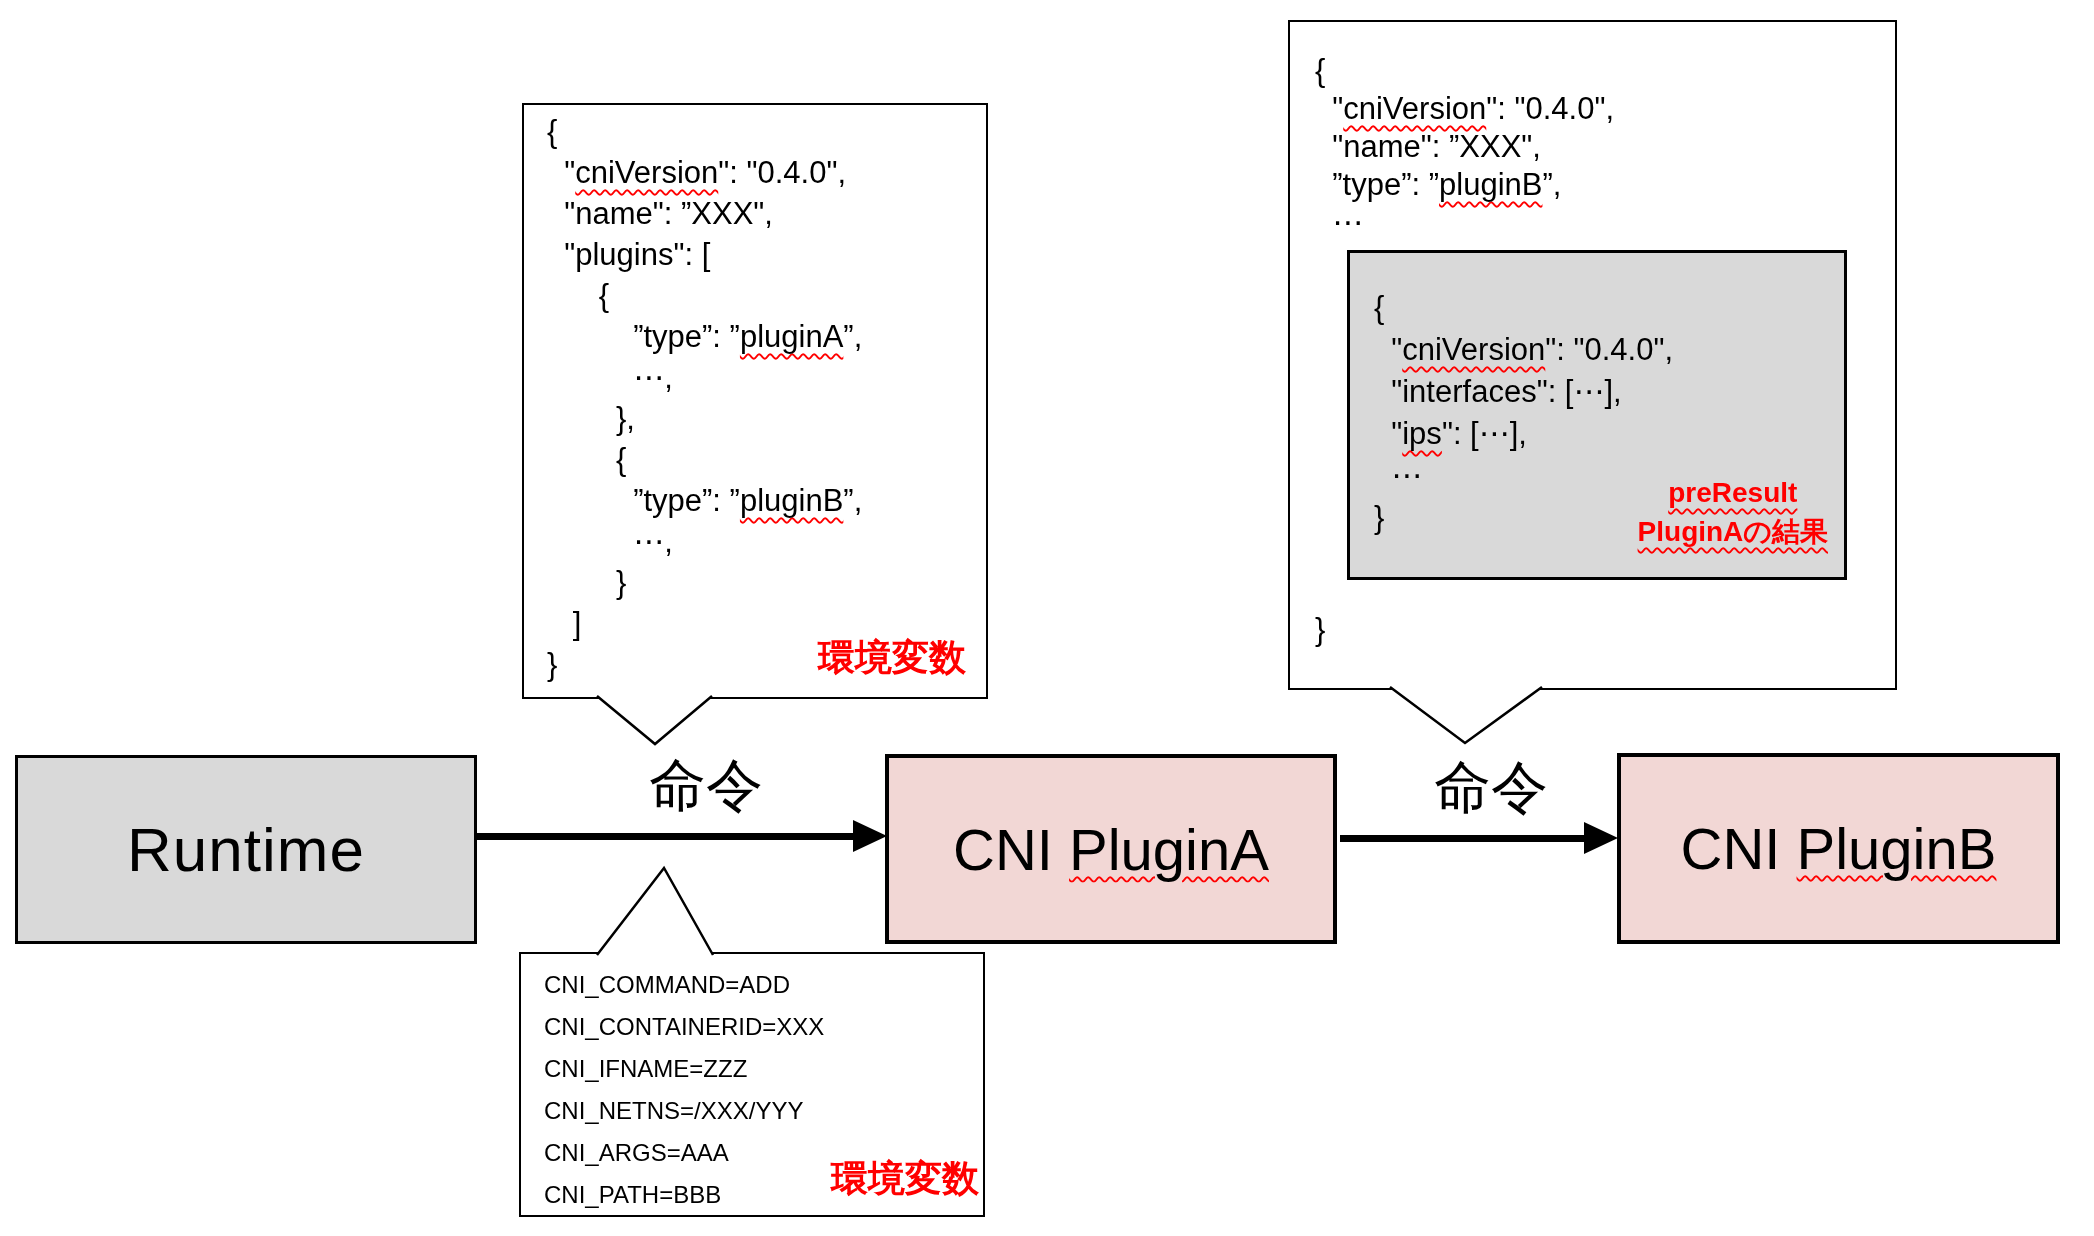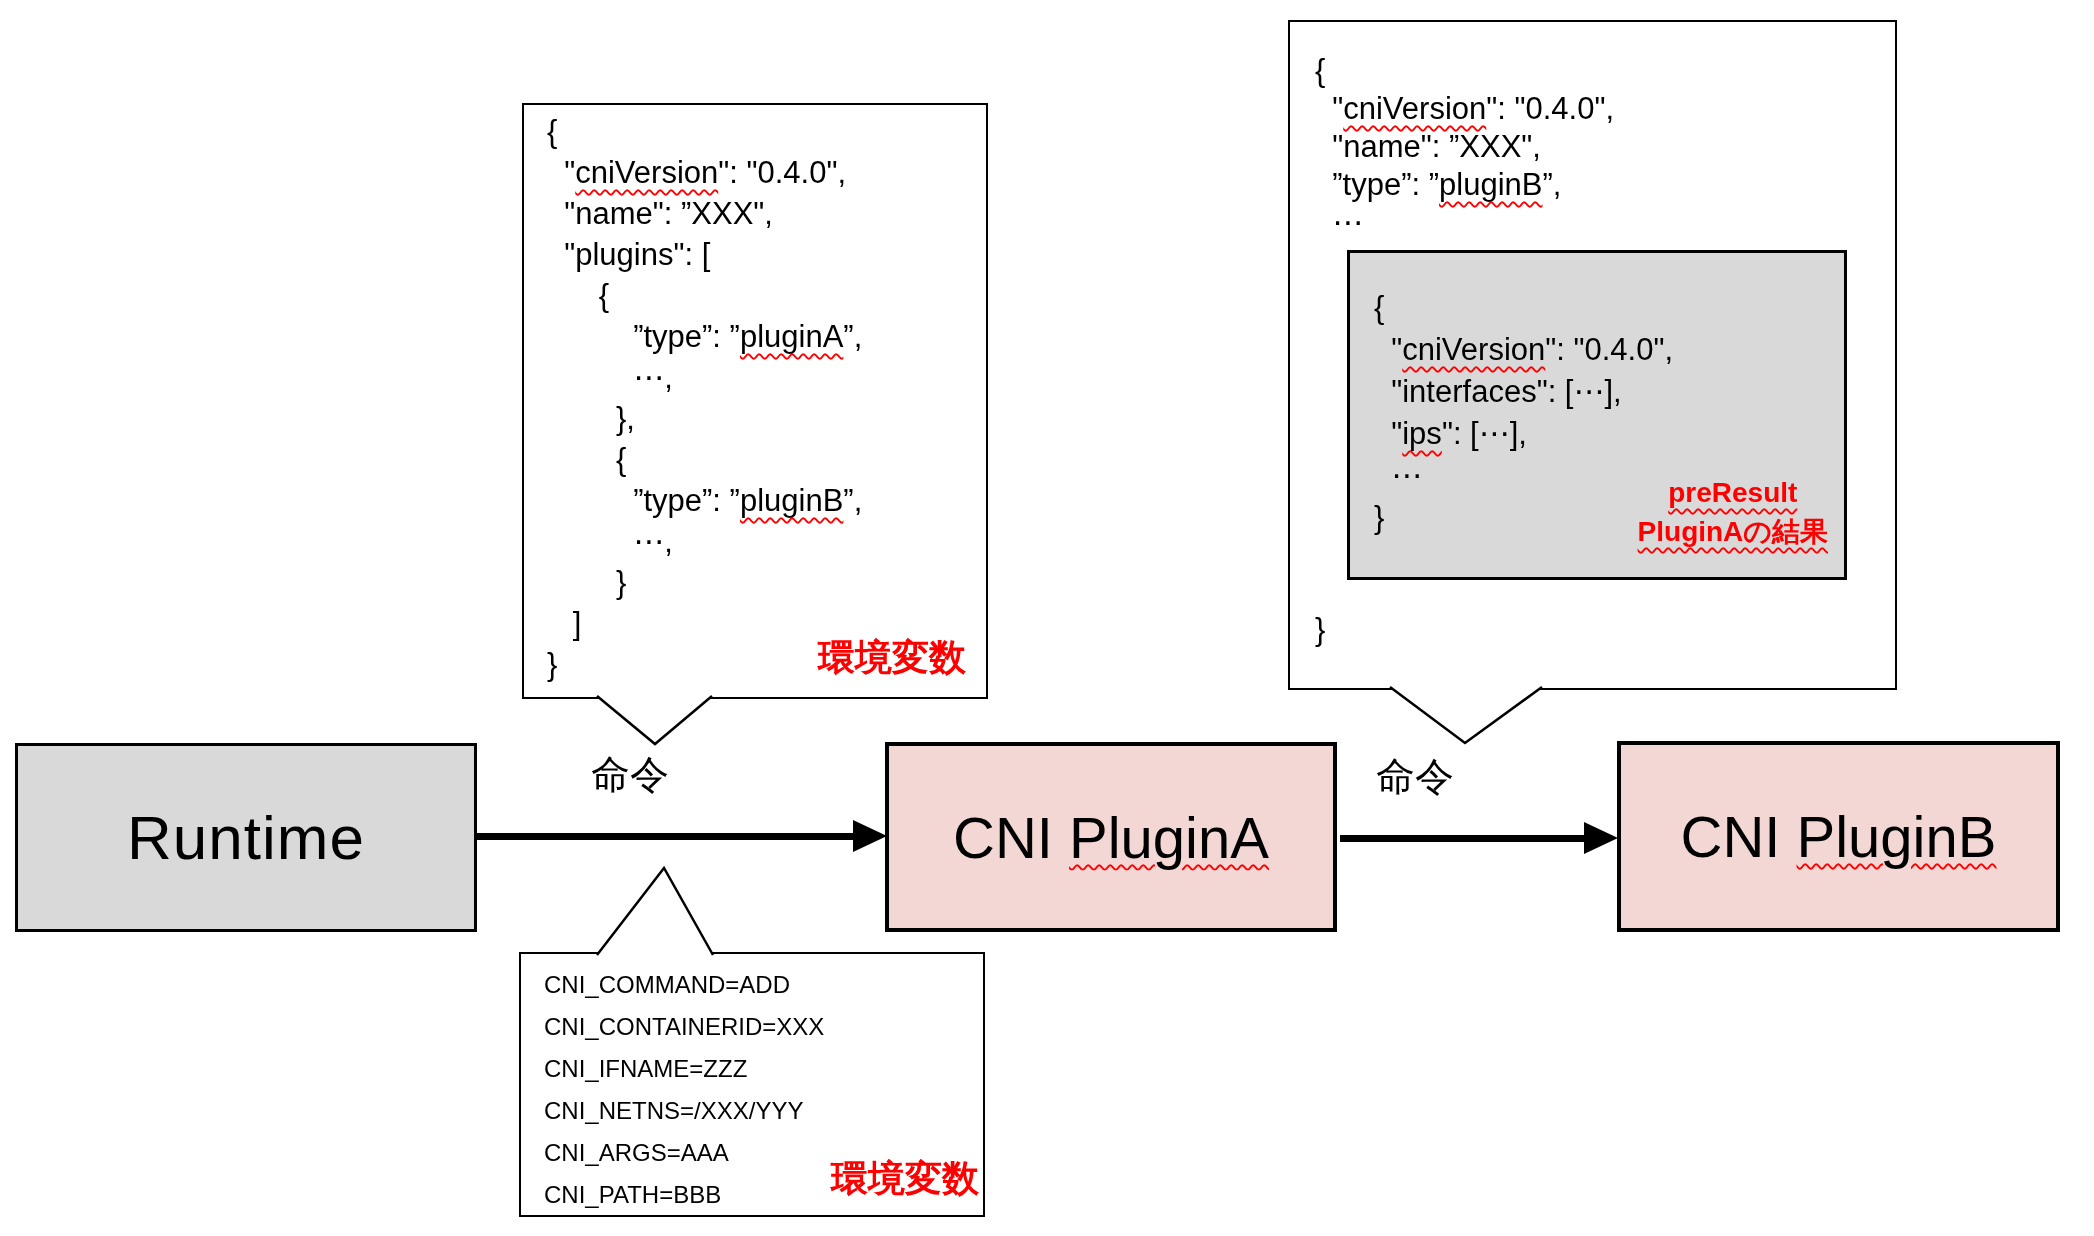--- a/index.html
+++ b/index.html
@@ -1,34 +1,34 @@
 <!DOCTYPE html>
 <html><head>
 <meta charset="utf-8">
 <style>
   html,body{margin:0;padding:0;background:#ffffff;}
   body{font-family:"Liberation Sans","DejaVu Sans",sans-serif;color:#000;}
   #canvas{position:relative;width:2094px;height:1236px;background:#fff;overflow:hidden;}
 
-  .node{position:absolute;box-sizing:border-box;display:flex;align-items:center;justify-content:center;}
+  .node{position:absolute;box-sizing:border-box;display:flex;align-items:center;justify-content:center;margin-top:12px;}
   .node-runtime{left:15px;top:743px;width:462px;height:189px;background:#d9d9d9;border:3px solid #000;}
   .node-runtime .lbl{font-size:62px;letter-spacing:1px;}
   .node-pluginA{left:885px;top:742px;width:452px;height:190px;background:#f2d7d5;border:4px solid #000;}
   .node-pluginB{left:1617px;top:741px;width:443px;height:191px;background:#f2d7d5;border:4px solid #000;}
   .node-pluginA .lbl,.node-pluginB .lbl{font-size:58px;}
 
   .arrow-line{position:absolute;background:#000;height:7px;z-index:2;}
   .arrow-head{position:absolute;width:0;height:0;border-top:16px solid transparent;
               border-bottom:16px solid transparent;border-left:34px solid #000;z-index:2;}
   .a1-line{left:477px;top:833px;width:378px;}
   .a1-head{left:853px;top:820px;}
   .a2-line{left:1340px;top:835px;width:246px;}
   .a2-head{left:1584px;top:822px;}
 
-  .cmd{position:absolute;width:172px;text-align:left;font-size:39px;z-index:3;}
+  .cmd{position:absolute;width:172px;text-align:right;font-size:57px;z-index:3;}
   .cmd1{left:591px;top:748px;}
   .cmd2{left:1376px;top:750px;}
 
   .callout{position:absolute;box-sizing:border-box;background:#fff;border:2px solid #000;z-index:3;}
   .co-stdin{left:522px;top:103px;width:466px;height:596px;}
   .co-result{left:1288px;top:20px;width:609px;height:670px;}
   .co-env{left:519px;top:952px;width:466px;height:265px;}
 
   .jsonlines{position:absolute;font-size:31px;}
   .jsonlines .ln{white-space:pre;line-height:41px;}

